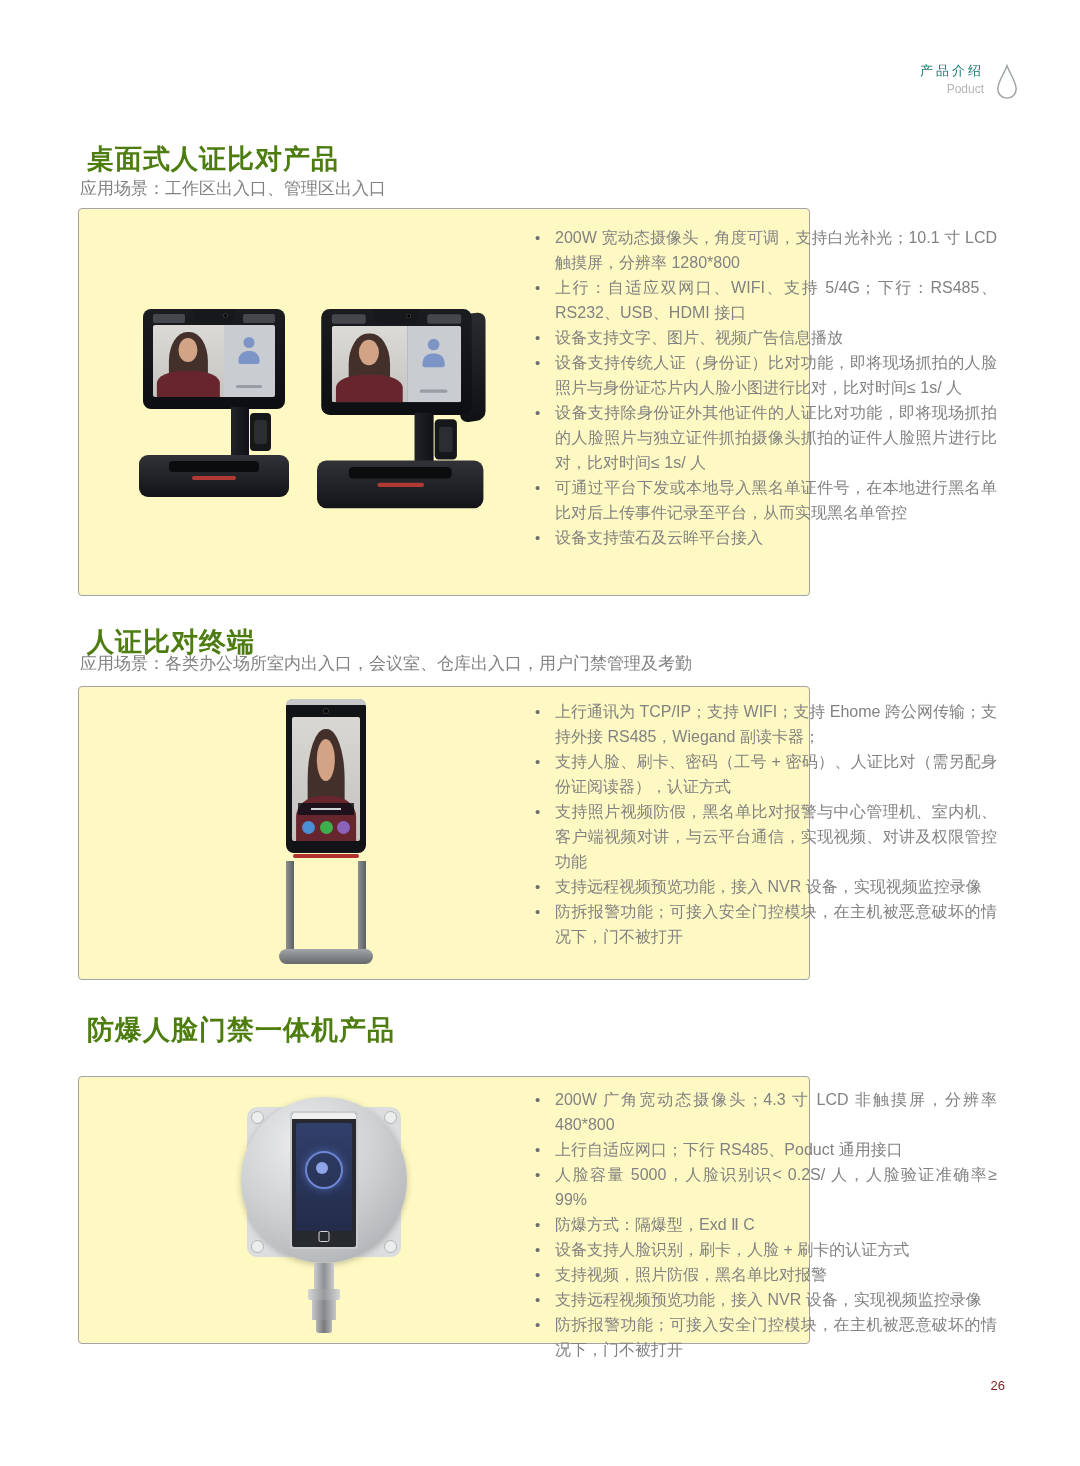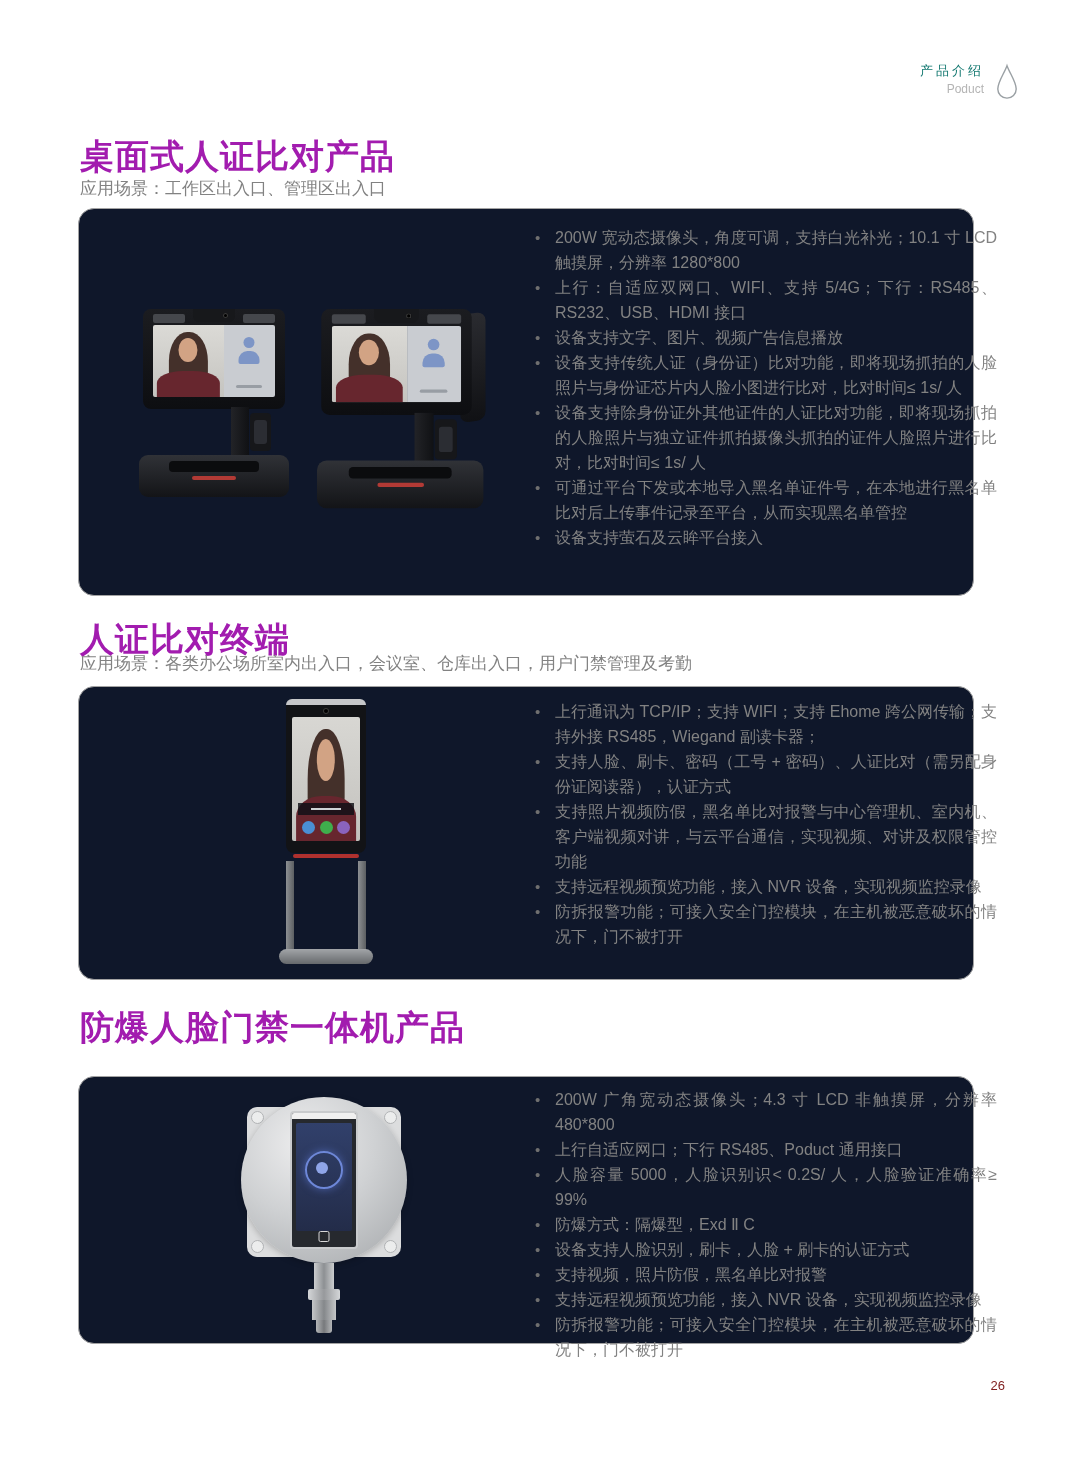--- a/index.html
+++ b/index.html
@@ -6,25 +6,25 @@
   .page{position:relative;width:1080px;height:1466px;background:#ffffff;overflow:hidden;
         font-family:"Liberation Sans","DejaVu Sans",sans-serif;}
 
   
   .header{position:absolute;top:62px;right:60px;display:flex;align-items:flex-start;gap:10px;}
   .header-cn{font-size:13px;color:#0f766e;letter-spacing:3px;}
   .header-en{font-size:12px;color:#b4b4b4;text-align:right;margin-top:2px;}
   .drop-svg{margin-top:1px;}
 
   
-  .sec-title{position:absolute;left:80px;margin:0;font-size:34px;font-weight:bold;color:#a21caf;letter-spacing:1px;}
+  .sec-title{position:absolute;left:80px;margin:7px;font-size:27px;font-weight:bold;color:#4d7c0f;letter-spacing:1px;}
   .scenario{position:absolute;left:80px;font-size:17px;color:#828282;}
 
   
-  .panel{position:absolute;left:78px;width:896px;border:1px solid #a3a3a3;border-radius:16px;background:#0f172a;box-sizing:border-box;}
+  .panel{position:absolute;left:78px;width:732px;border:1px solid #a3a3a3;border-radius:4px;background:#fef9c3;box-sizing:border-box;}
   .blist{position:absolute;left:450px;margin:0;padding:0;list-style:none;width:468px;}
   .blist li{position:relative;padding-left:26px;font-size:16px;line-height:25px;color:#828282;
             text-align:justify;margin:0;}
   .blist li::before{content:"\2022";position:absolute;left:6px;top:0;color:#6f6f6f;font-size:15px;}
 
   .product{position:absolute;}
 
   
   .p1{left:60px;top:100px;width:345px;height:198px;}
   .dtv{position:absolute;width:150px;height:188px;}

